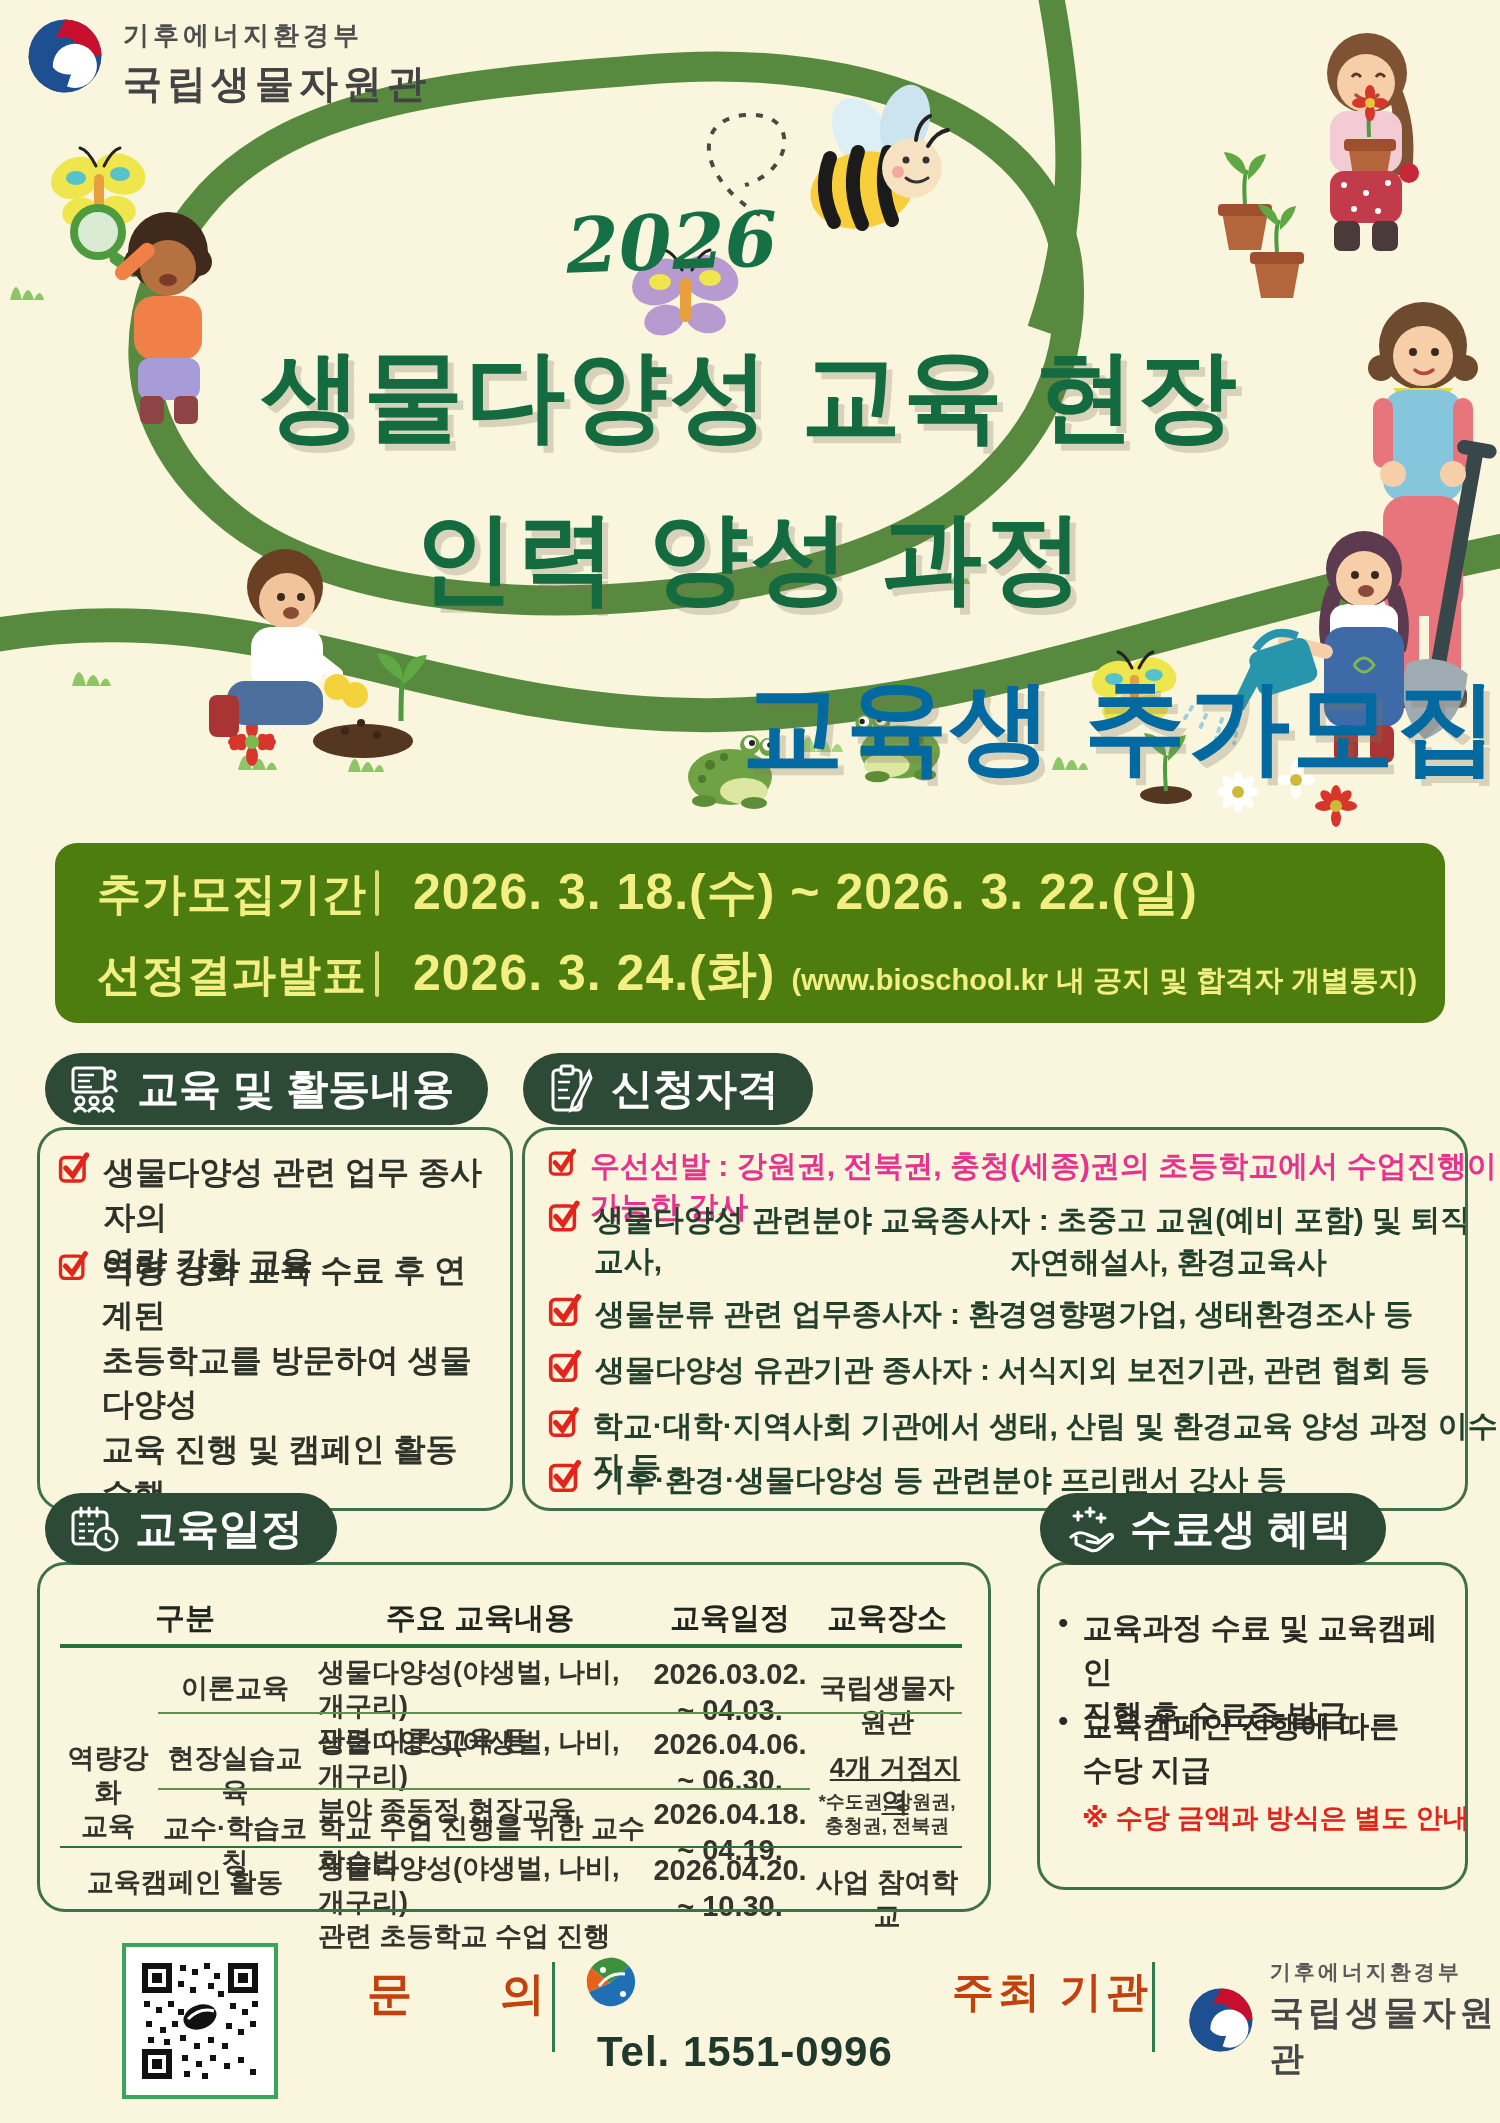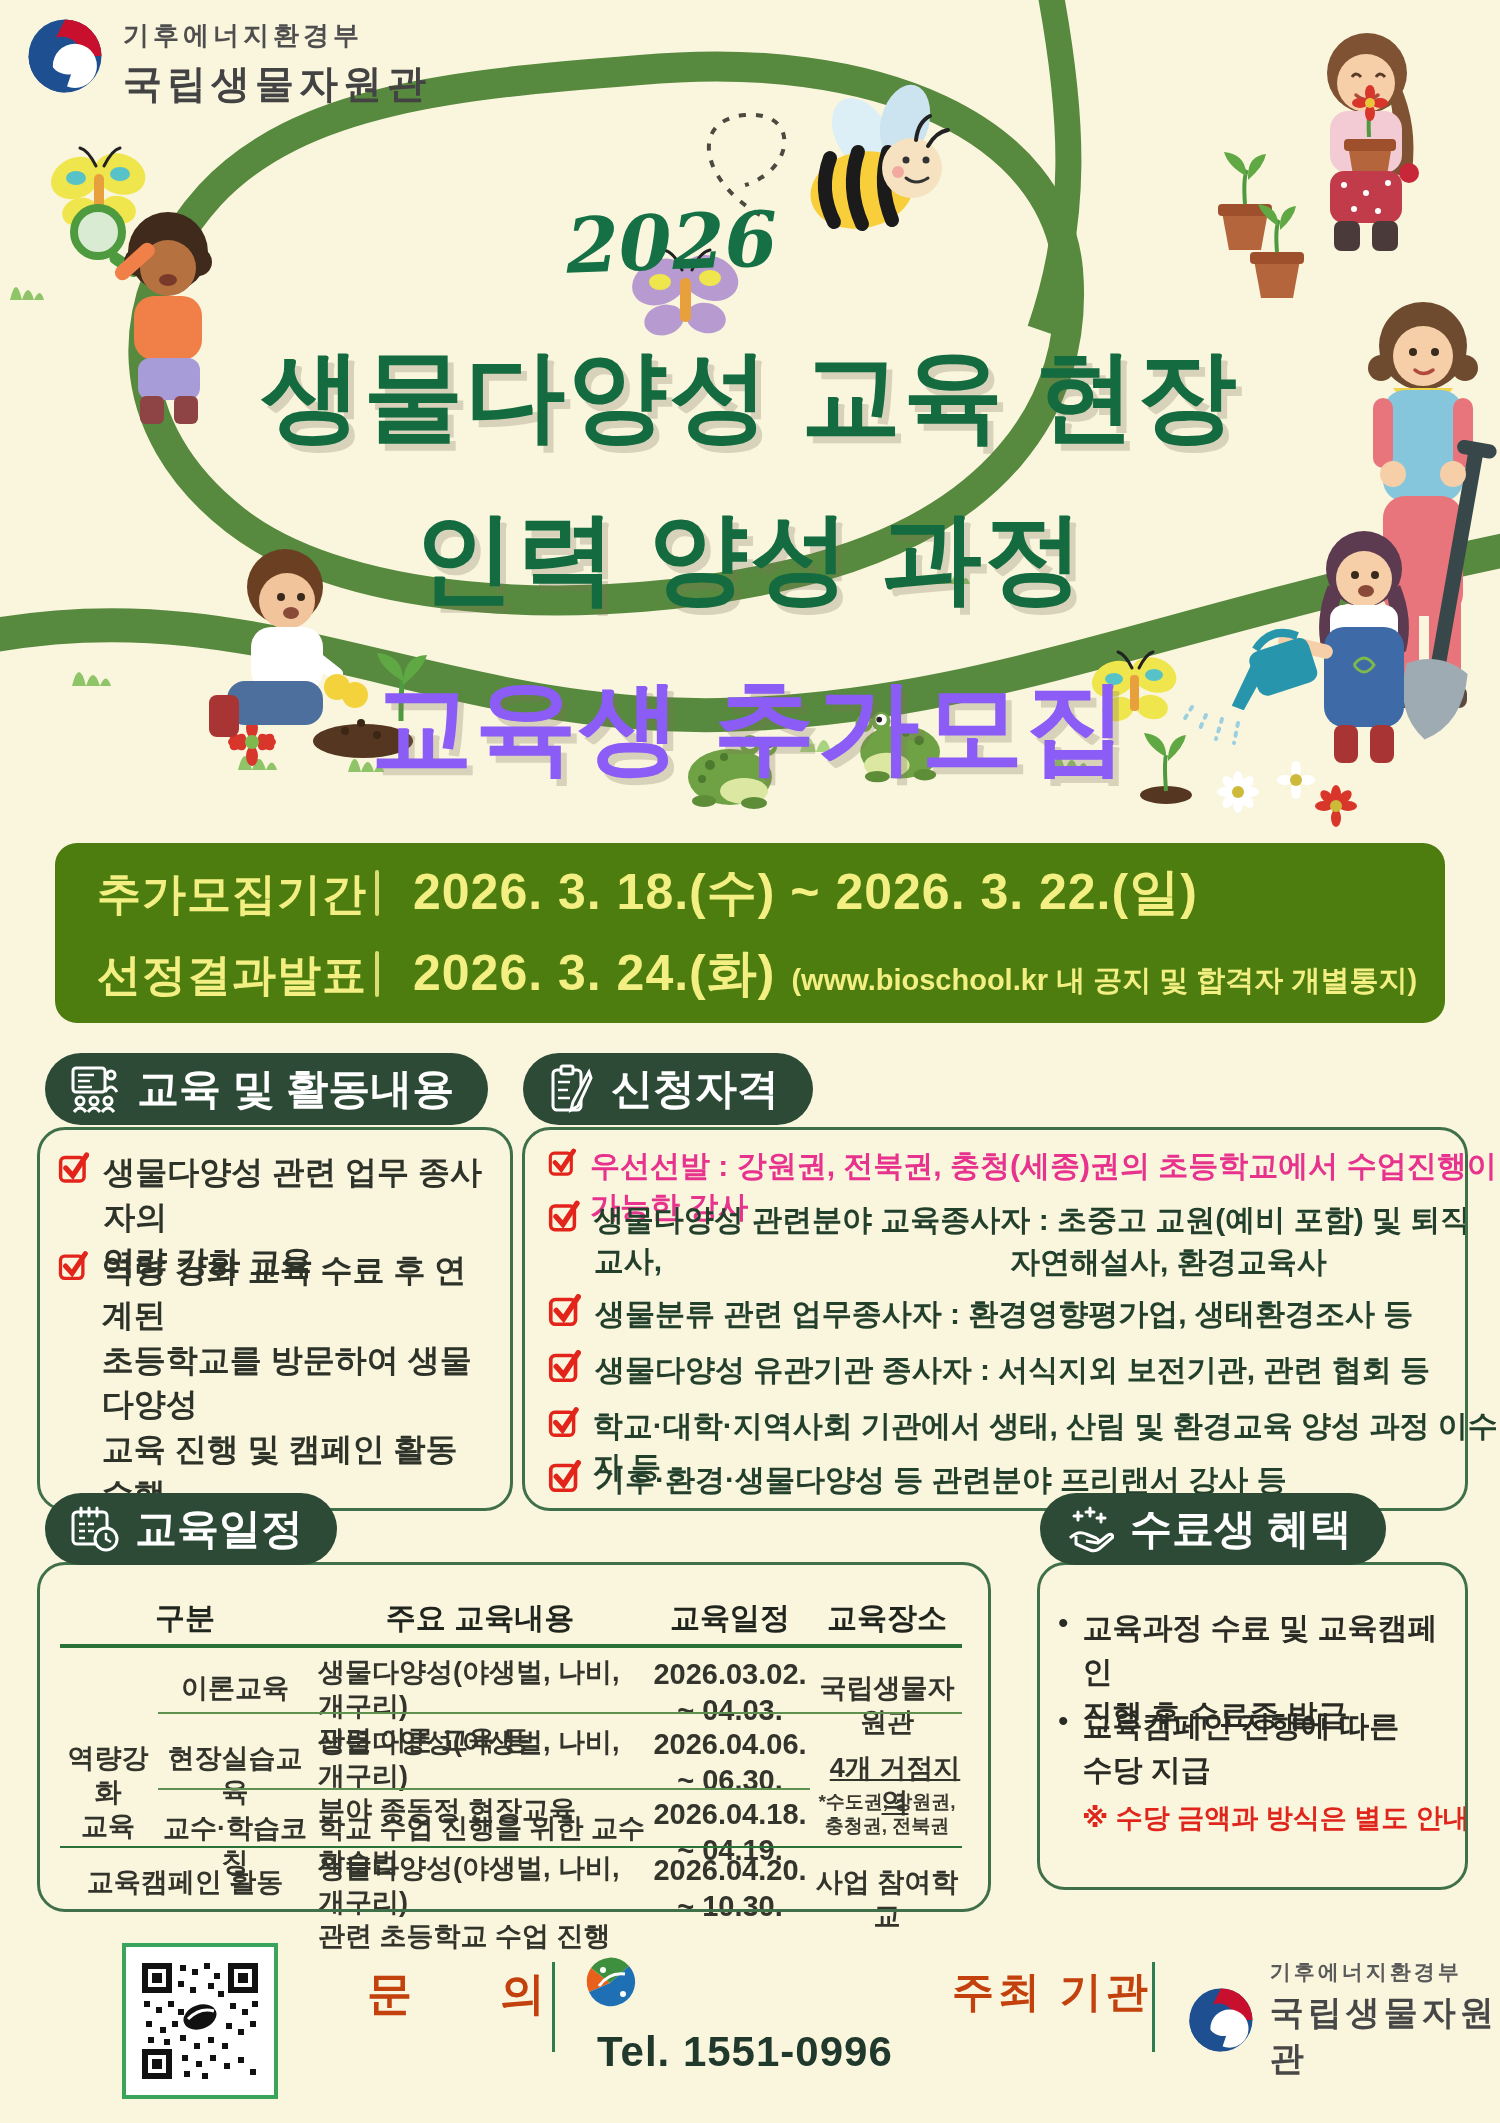--- a/index.html
+++ b/index.html
@@ -8,21 +8,21 @@
   .abs{position:absolute;}
   .preline{white-space:pre-line;}
   
   .gov-min{font-size:26px;color:#4E4E4E;letter-spacing:4px;font-weight:600;}
   .gov-inst{font-size:39px;color:#434343;letter-spacing:5px;font-weight:800;}
   
   .t-year{font-family:"DejaVu Serif","Liberation Serif",serif;font-style:italic;font-weight:700;
           font-size:76px;color:#157045;transform:rotate(-2deg);}
   .t-line{width:1500px;text-align:center;font-weight:800;color:#156B40;font-size:100px;
           letter-spacing:2px;text-shadow:6px 7px 0 rgba(125,118,88,.28);}
-  .t-pink{color:#8b5cf6;}
+  .t-pink{color:#0369a1;text-align:right;}
   
   .banner{left:55px;top:843px;width:1390px;height:180px;background:#4d7c0f;border-radius:22px;
           display:flex;flex-direction:column;justify-content:center;gap:14px;padding-left:42px;box-sizing:border-box;}
   .b-row{display:flex;align-items:baseline;color:#F3EF82;}
   .b-label{font-size:44px;font-weight:800;width:278px;letter-spacing:1px;}
   .b-bar{width:4px;height:46px;background:#F3EF82;opacity:.85;align-self:center;margin-right:34px;border-radius:2px;}
   .b-val{font-size:50px;font-weight:800;letter-spacing:1px;}
   .b-note{font-size:29px;font-weight:600;margin-left:16px;}
   
   .pill{display:inline-flex;align-items:center;gap:16px;background:#2C4A36;border-radius:40px;

